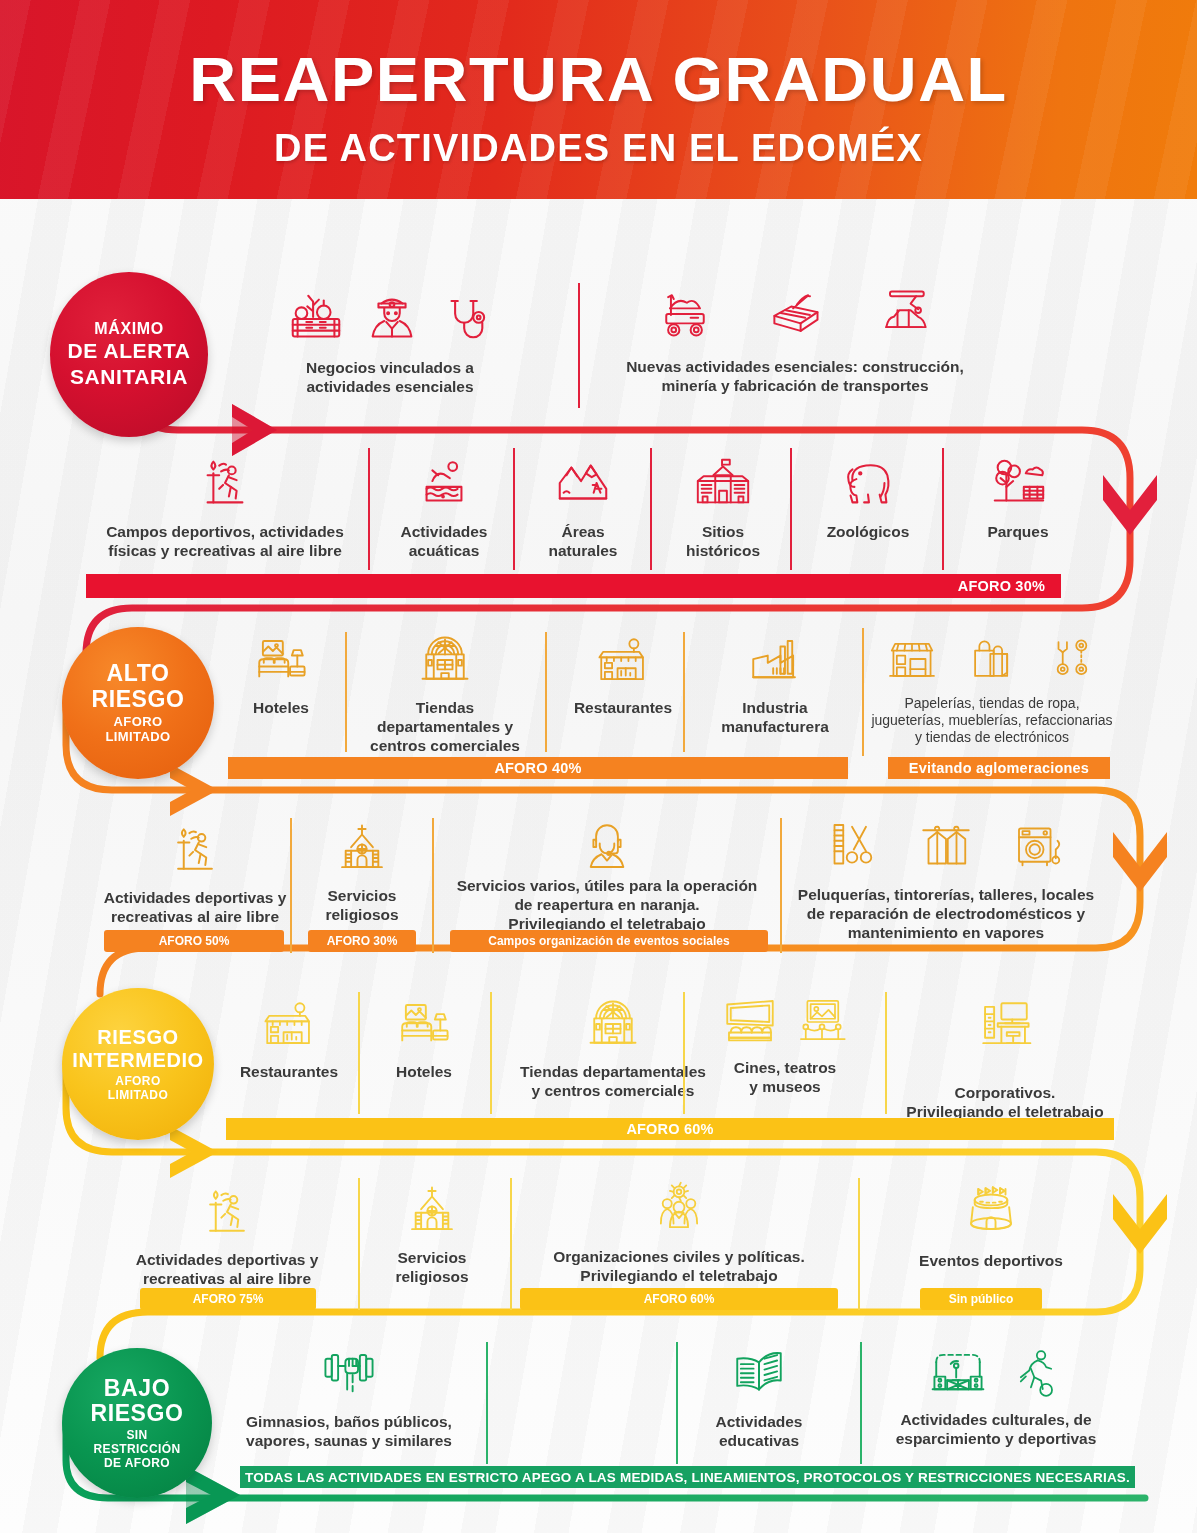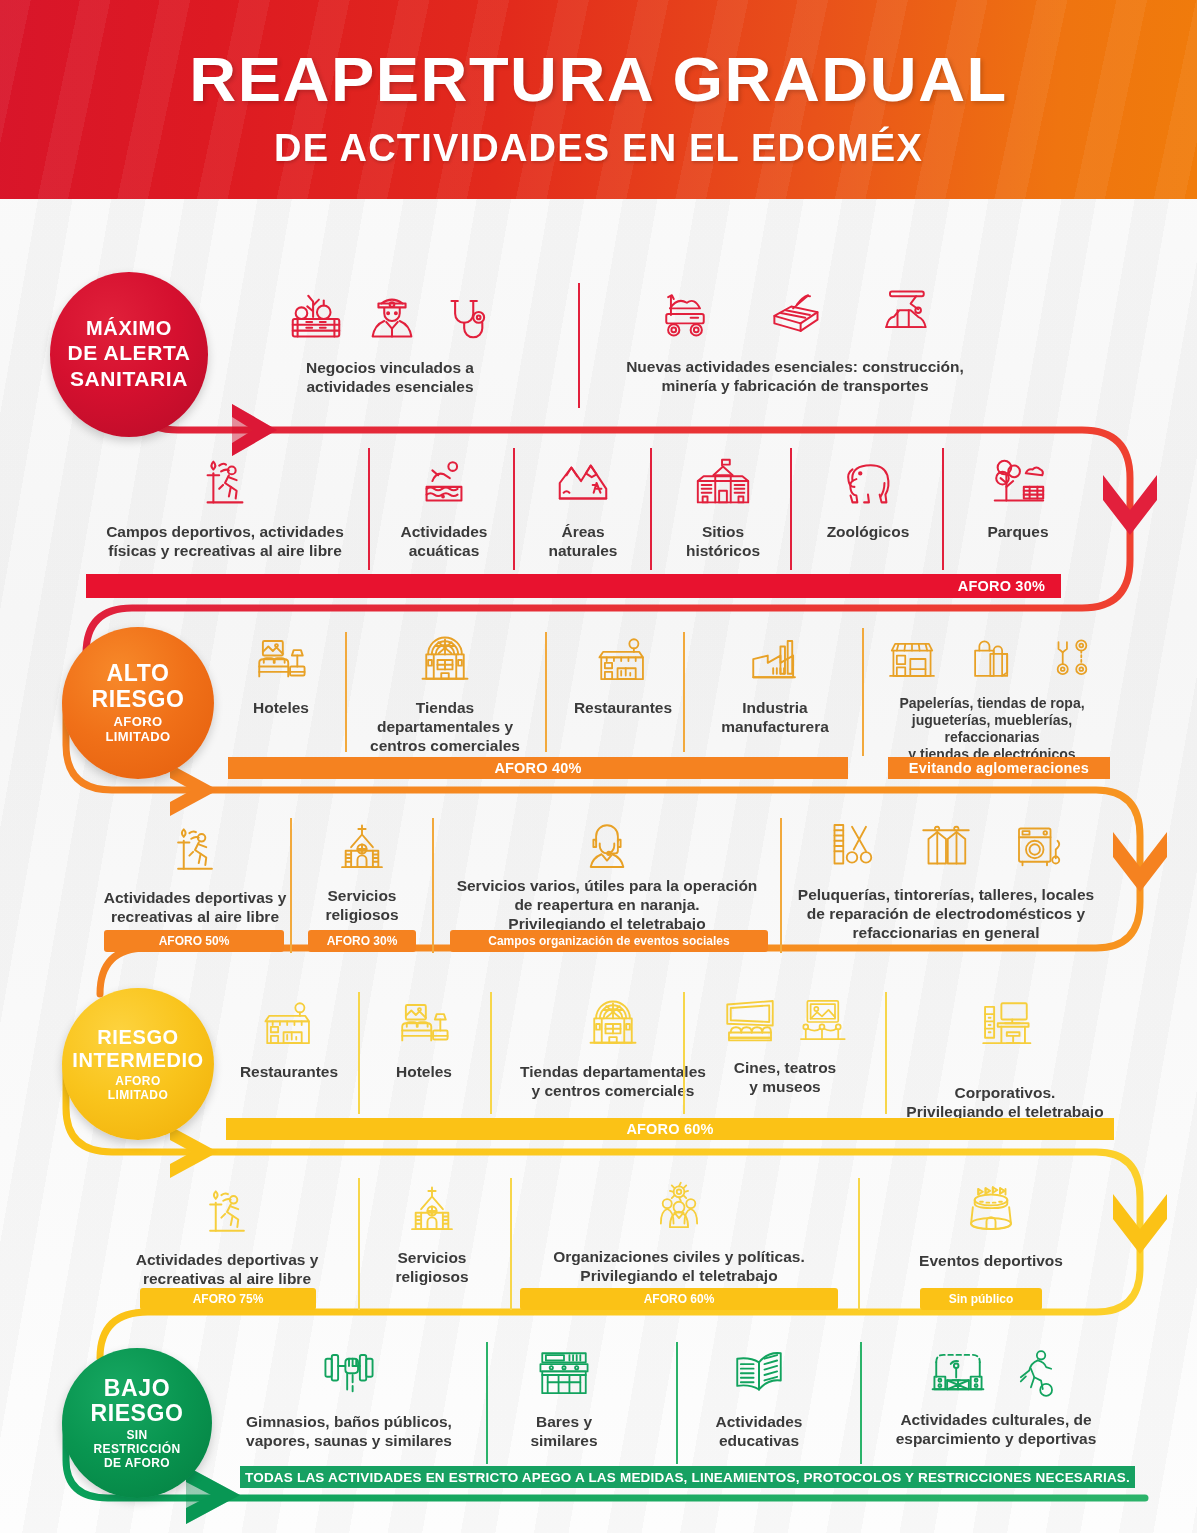--- a/index.html
+++ b/index.html
@@ -51,21 +51,21 @@
     box-shadow: 0 4px 10px rgba(0,0,0,0.18);
   }
   .badge .b1 { font-weight: bold; letter-spacing: 0.6px; }
   .badge .b2 { font-weight: bold; letter-spacing: 0.6px; }
   .badge .b3 { font-weight: bold; font-size: 13px; letter-spacing: 0.4px; margin-top: 3px; line-height: 1.15;}
 
   .badge-red {
     left: 50px; top: 272px; width: 158px; height: 165px;
     background: radial-gradient(circle at 38% 30%, #e0203a 0%, #d5102f 45%, #b80c28 100%);
   }
-  .badge-red .b1 { font-size: 20px; }
+  .badge-red .b1 { font-size: 16px; }
   .badge-red .b2 { font-size: 21px; font-weight: bold; line-height: 1.22; }
 
   .badge-orange {
     left: 62px; top: 627px; width: 152px; height: 152px;
     background: radial-gradient(circle at 38% 30%, #f7892a 0%, #f07018 48%, #e45e0d 100%);
   }
   .badge-orange .b1 { font-size: 23px; line-height:1.1; }
 
   .badge-yellow {
     left: 62px; top: 988px; width: 152px; height: 152px;
@@ -506,21 +506,21 @@
           <circle cx="21" cy="44" r="6"></circle>
               <circle cx="21" cy="44" r="2.2"></circle>
           <circle cx="43" cy="16" r="6"></circle>
               <circle cx="43" cy="16" r="2.2"></circle>
           <path d="M43 22 v14" stroke-dasharray="2.5 3"></path>
           <circle cx="43" cy="44" r="6"></circle>
               <circle cx="43" cy="44" r="2.2"></circle>
         </svg>
       </span>
     </div>
-    <div class="lbl reg" style="white-space:pre-line; font-weight:bold; font-size:14px;">Papelerías, tiendas de ropa,
+    <div class="lbl reg" style="white-space:pre-line; font-weight:normal; font-size:14px;">Papelerías, tiendas de ropa,
 jugueterías, mueblerías, refaccionarias
 y tiendas de electrónicos</div>
   </div>
 
   <div class="strip" style="left:228px; top:757px; width:620px; height:22px; background:#f58220;">
     <span>AFORO 40%</span>
   </div>
   <div class="strip" style="left:888px; top:757px; width:222px; height:22px; background:#f58220;">
     <span>Evitando aglomeraciones</span>
   </div>
@@ -629,21 +629,21 @@
           <circle cx="26" cy="36" r="10"></circle>
               <circle cx="26" cy="36" r="6"></circle>
           <path d="M12 50 v4 M40 50 v4"></path>
           <path d="M52 26 q4 4 0 8 l-2 2 v10"></path>
           <circle cx="50" cy="48" r="4"></circle>
         </svg>
       </span>
     </div>
     <div class="lbl" style="white-space:pre-line; margin-top:12px;">Peluquerías, tintorerías, talleres, locales
 de reparación de electrodomésticos y
-refaccionarias en general</div>
+mantenimiento en vapores</div>
   </div>
 
   <div class="badge badge-yellow">
     <div class="b1" style="white-space:pre-line">RIESGO
 INTERMEDIO</div>
     <div class="b3" style="white-space:pre-line">AFORO
 LIMITADO</div>
   </div>
 
   <div class="cell" style="left:226px; top:996px; width:126px;">
@@ -885,41 +885,20 @@
           <path d="M32 14 v8 M36 14 v8 M40 16 v6"></path>
           <path d="M30 30 v18 M36 32 v8 M36 44 v6"></path>
         </svg>
       </span>
     </div>
     <div class="lbl" style="white-space:pre-line">Gimnasios, baños públicos,
 vapores, saunas y similares</div>
   </div>
   <div class="divider" style="left:486px; top:1342px; height:122px; background:#2bb36a;"></div>
 
-  <div class="cell" style="left:496px; top:1346px; width:136px;">
-    <div class="icons">
-      <span>
-        <svg class="ic" width="58" height="58" viewBox="0 0 64 64" fill="none" stroke="#12a35e" stroke-width="2" stroke-linecap="round" stroke-linejoin="round">
-          <path d="M8 8 h48 v10 h-48 z"></path>
-          <path d="M12 10 h20 v6 h-20 z"></path>
-          <path d="M38 10 v6 M42 10 v6 M46 10 v6 M50 10 v6"></path>
-          <path d="M6 20 h52 v8 h-52 z"></path>
-          <circle cx="18" cy="24" r="1.8"></circle>
-              <circle cx="32" cy="24" r="1.8"></circle>
-              <circle cx="46" cy="24" r="1.8"></circle>
-          <path d="M8 28 h48 v24 h-48 z"></path>
-          <path d="M8 32 h48"></path>
-          <path d="M14 32 v20 M26 32 v20 M38 32 v20 M50 32 v20"></path>
-          <path d="M14 40 h12 M26 40 h12 M38 40 h12"></path>
-        </svg>
-      </span>
-    </div>
-    <div class="lbl" style="white-space:pre-line">Bares y
-similares</div>
-  </div>
   <div class="divider" style="left:676px; top:1342px; height:122px; background:#2bb36a;"></div>
 
   <div class="cell" style="left:684px; top:1346px; width:150px;">
     <div class="icons">
       <span>
         <svg class="ic" width="60" height="58" viewBox="0 0 64 64" fill="none" stroke="#12a35e" stroke-width="2.1" stroke-linecap="round" stroke-linejoin="round">
           <path d="M32 18 q-10 -6 -24 -4 v30 q14 -2 24 4 z"></path>
           <path d="M32 18 q10 -12 24 -10 v30 q-14 -2 -24 10 z"></path>
           <path d="M32 18 v30"></path>
           <path d="M12 20 h14 M12 25 h14 M12 30 h14 M12 35 h14 M12 40 h14"></path>

